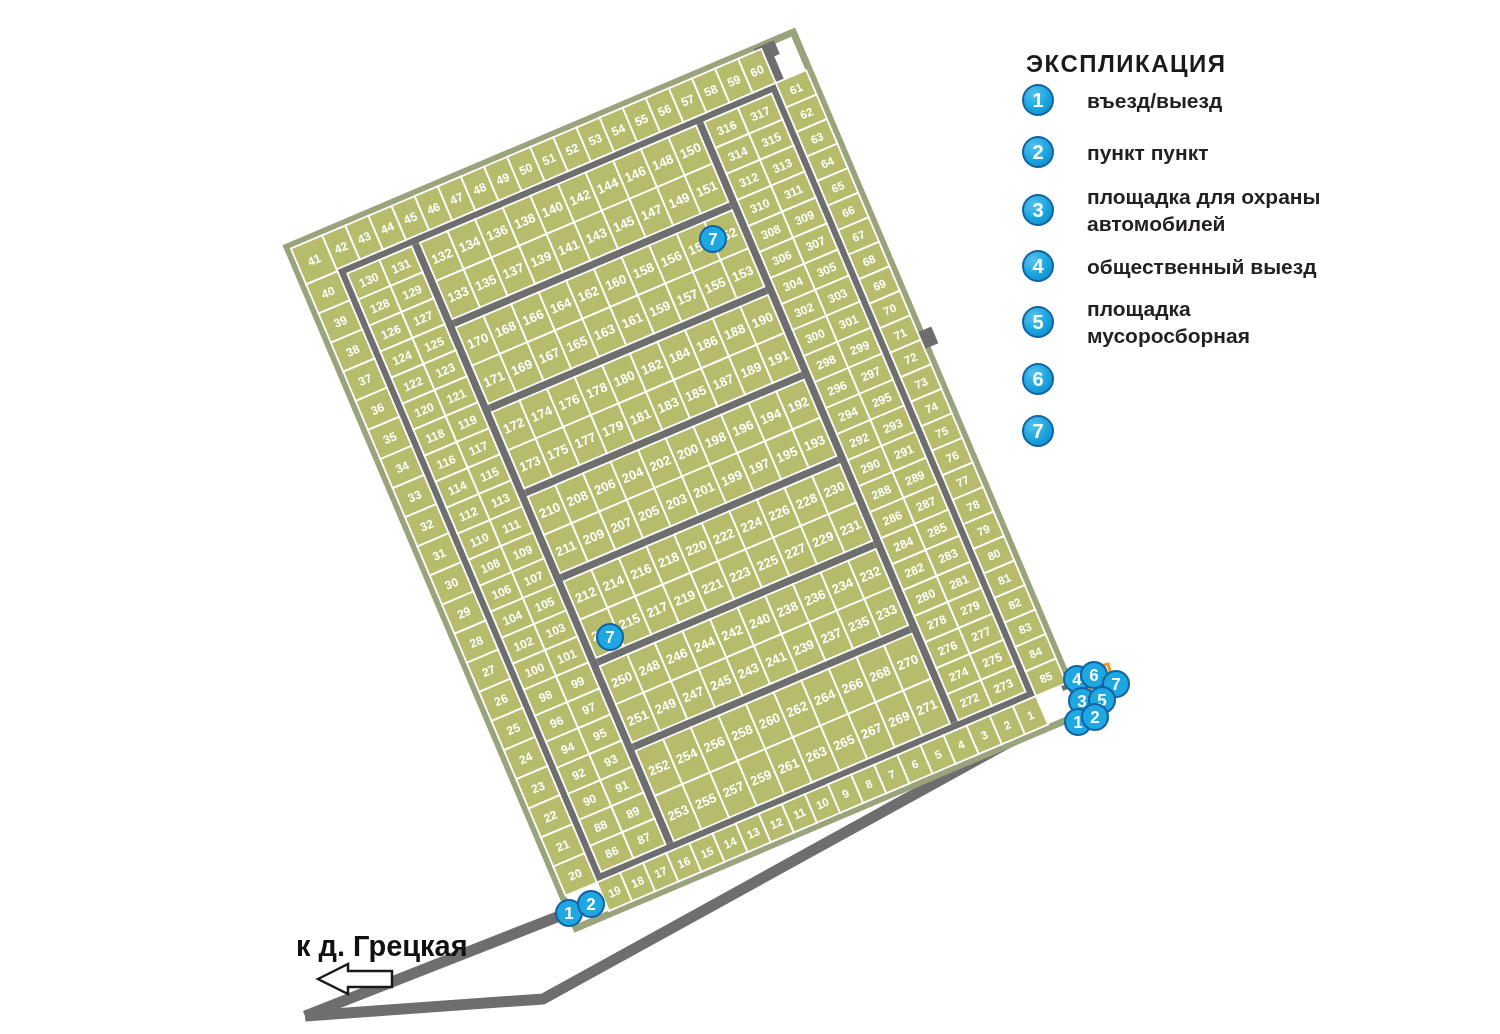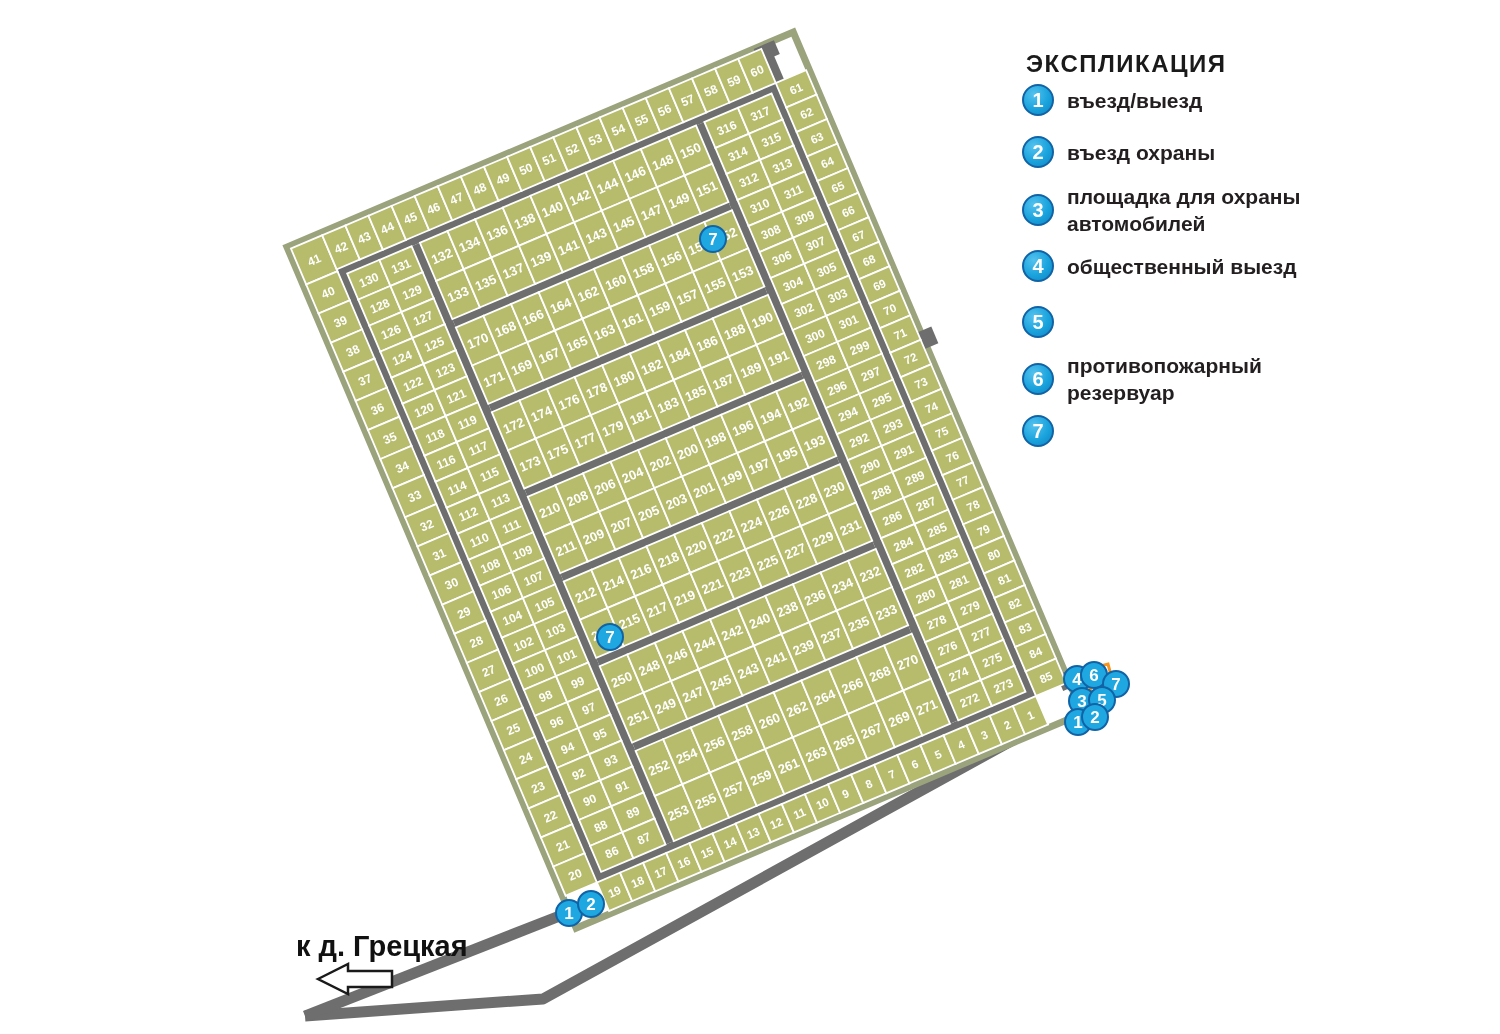--- a/index.html
+++ b/index.html
@@ -20,20 +20,21 @@
   .lmark{
     width:32px;height:32px;border-radius:50%;
     background:radial-gradient(circle at 35% 30%, #54c2ee, #1aa3dd 55%, #0e85c4);
     border:2px solid #1263a5;color:#fff;font-weight:bold;font-size:20px;
     display:flex;align-items:center;justify-content:center;flex:0 0 32px;
     box-sizing:border-box;
   }
   .ltext{
     font-weight:bold;font-size:21px;line-height:27px;color:#231f20;
     white-space:pre-line;
+    margin-left:20px;
   }
   .exit-label{
     position:absolute;left:296px;top:930px;font-weight:bold;font-size:29px;color:#111;
   }
 </style>
 </head>
 <body>
 
 <svg id="map-svg" width="1500" height="1034" viewBox="0 0 1500 1034">
   <g id="outer-roads">
@@ -769,36 +770,36 @@
 </svg>
 
 <div class="page-title">ЭКСПЛИКАЦИЯ</div>
 
 <div class="legend-row" style="top:100px">
   <span class="lmark">1</span>
   <div class="ltext">въезд/выезд</div>
 </div>
 <div class="legend-row" style="top:152px">
   <span class="lmark">2</span>
-  <div class="ltext">въезд охраны</div>
+  <div class="ltext">пункт пункт</div>
 </div>
 <div class="legend-row" style="top:210px">
   <span class="lmark">3</span>
   <div class="ltext">площадка для охраны
 автомобилей</div>
 </div>
 <div class="legend-row" style="top:266px">
   <span class="lmark">4</span>
   <div class="ltext">общественный выезд</div>
 </div>
 <div class="legend-row" style="top:322px">
   <span class="lmark">5</span>
+  <div class="ltext">площадка
+мусоросборная</div>
 </div>
 <div class="legend-row" style="top:379px">
   <span class="lmark">6</span>
-  <div class="ltext">противопожарный
-резервуар</div>
 </div>
 <div class="legend-row" style="top:431px">
   <span class="lmark">7</span>
 </div>
 
 <div class="exit-label">к д. Грецкая</div>
 
 </body></html>

